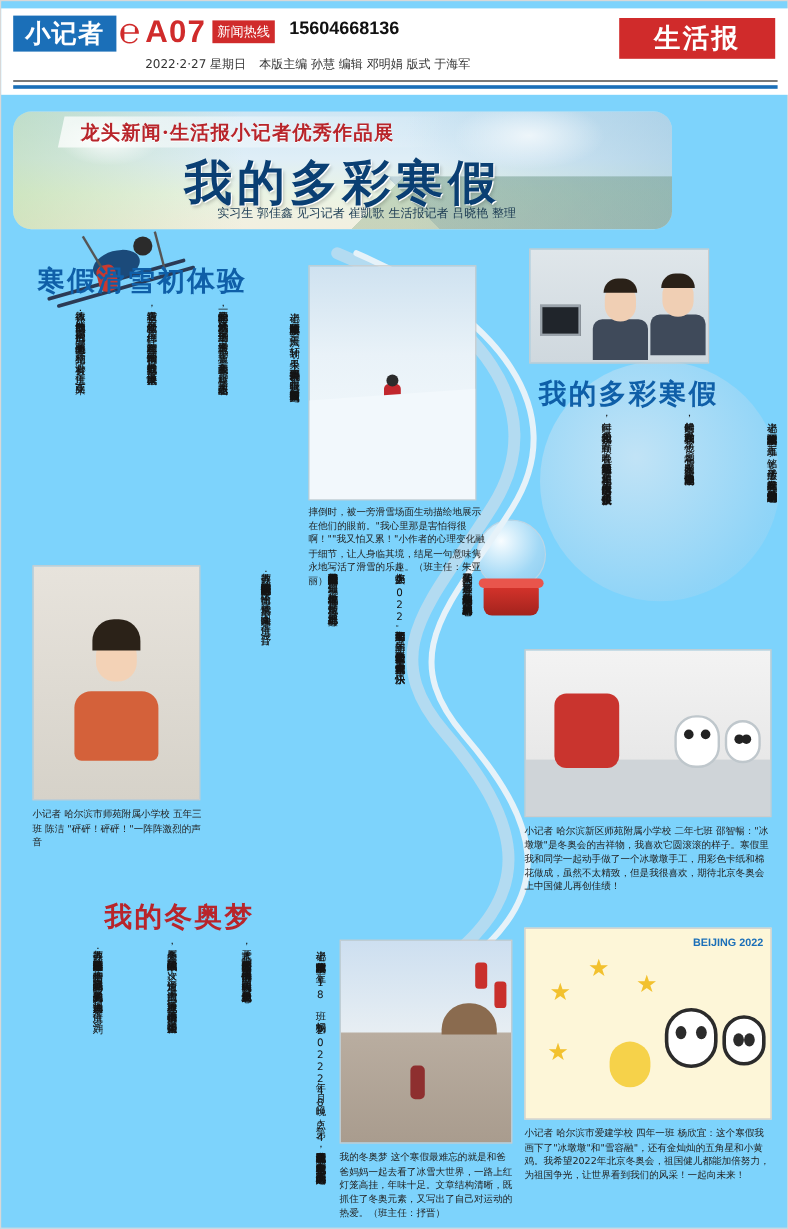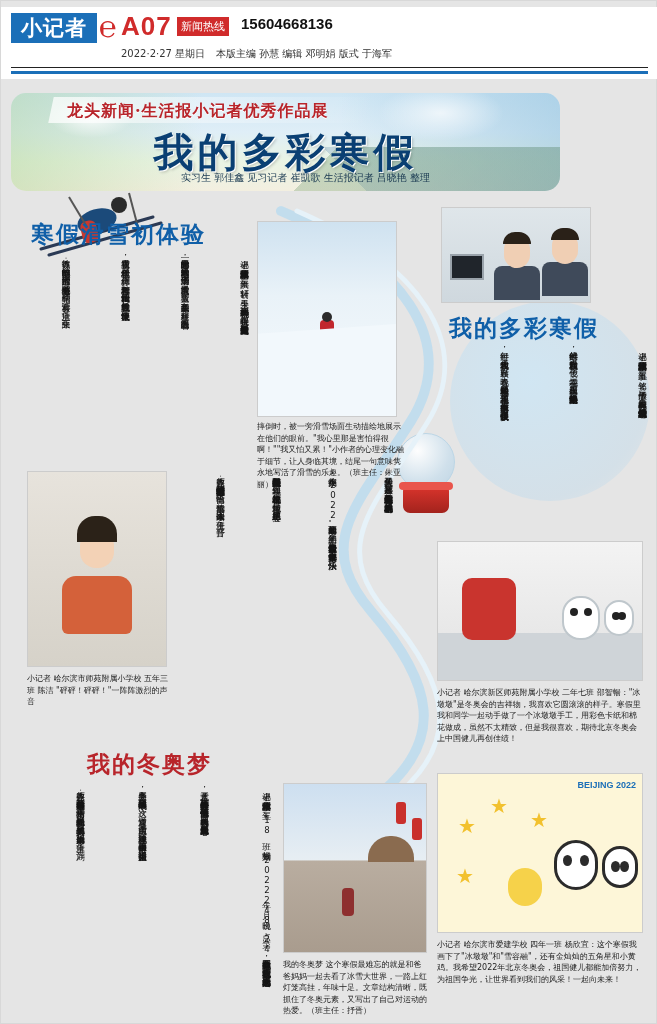--- a/index.html
+++ b/index.html
@@ -7,21 +7,21 @@
   body {
     width: 657px; height: 1024px;
     background: #ffffff;
     font-family: "Liberation Serif", serif;
     color: #111;
     overflow: hidden;
     position: relative;
   }
   .page {
     position: absolute; left: 0; top: 0; width: 657px; height: 1024px;
-    background: #e5e5e5;
+    background: #7dd3fc;
     border: 1px solid #d8d8d8;
   }
 
   
   .masthead {
     position: absolute; left: 0; top: 6px; width: 657px; height: 72px;
     background: #ffffff;
   }
   .brand-badge {
     position: absolute; left: 10px; top: 6px;
@@ -241,20 +241,21 @@
 <div class="page">
 
   <div class="masthead">
     <div class="brand-badge">小记者</div>
     <div class="brand-mark">℮</div>
     <div class="page-code">A07</div>
     <div class="hotline-tag">新闻热线</div>
     <div class="hotline-num">15604668136</div>
     <div class="issue-line">2022·2·27  星期日</div>
     <div class="credits-line">本版主编 孙慧   编辑 邓明娟   版式 于海军</div>
+    <div class="paper-logo">生活报</div>
     <div class="rule-thin" style="top:60px"></div>
     <div class="rule-thick" style="top:64px"></div>
   </div>
 
   <div class="hero">
     <div class="hero-wash"></div>
     <div class="hero-mountains"></div>
     <div class="hero-sub-band"></div>
     <div class="hero-sub">龙头新闻·生活报小记者优秀作品展</div>
     <div class="hero-title">我的多彩寒假</div>

